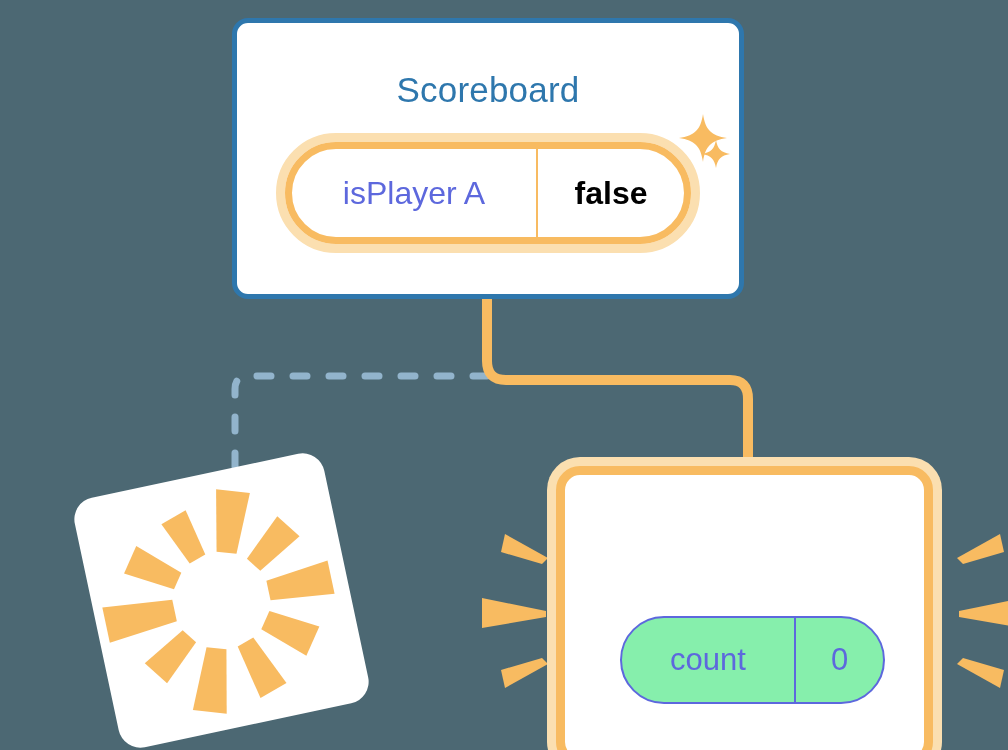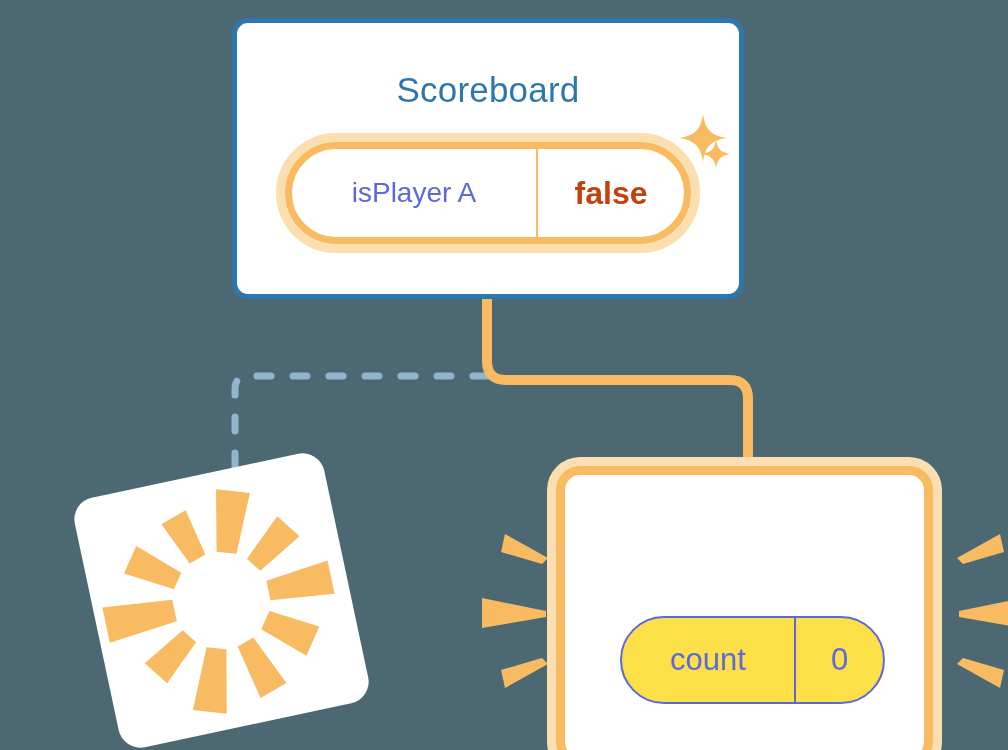--- a/index.html
+++ b/index.html
@@ -81,29 +81,29 @@
     border-radius: 51px;
     display: flex;
     align-items: stretch;
   }
   .pill-hl .pill-key {
     flex: 0 0 244px;
     display: flex;
     align-items: center;
     justify-content: center;
     color: #5d68dd;
-    font-size: 28px;
+    font-size: 32px;
     border-right: 2px solid #f8bb61;
   }
   .pill-hl .pill-val {
     flex: 1 1 auto;
     display: flex;
     align-items: center;
     justify-content: center;
-    color: #c2410c;
+    color: #000000;
     font-size: 32px;
     font-weight: 700;
   }
 
   
   .sparkle {
     position: absolute;
     z-index: 6;
   }
   .sparkle svg { display: block; }
@@ -126,21 +126,21 @@
     margin-top: 56px;
     font-size: 33px;
   }
   .pill-plain {
     position: absolute;
     left: 55px;
     top: 141px;
     width: 265px;
     height: 88px;
     box-sizing: border-box;
-    background: #fde047;
+    background: #86efac;
     border: 2px solid #5d68dd;
     border-radius: 44px;
     display: flex;
     align-items: stretch;
   }
   .pill-plain .pill-key {
     flex: 0 0 172px;
     display: flex;
     align-items: center;
     justify-content: center;

